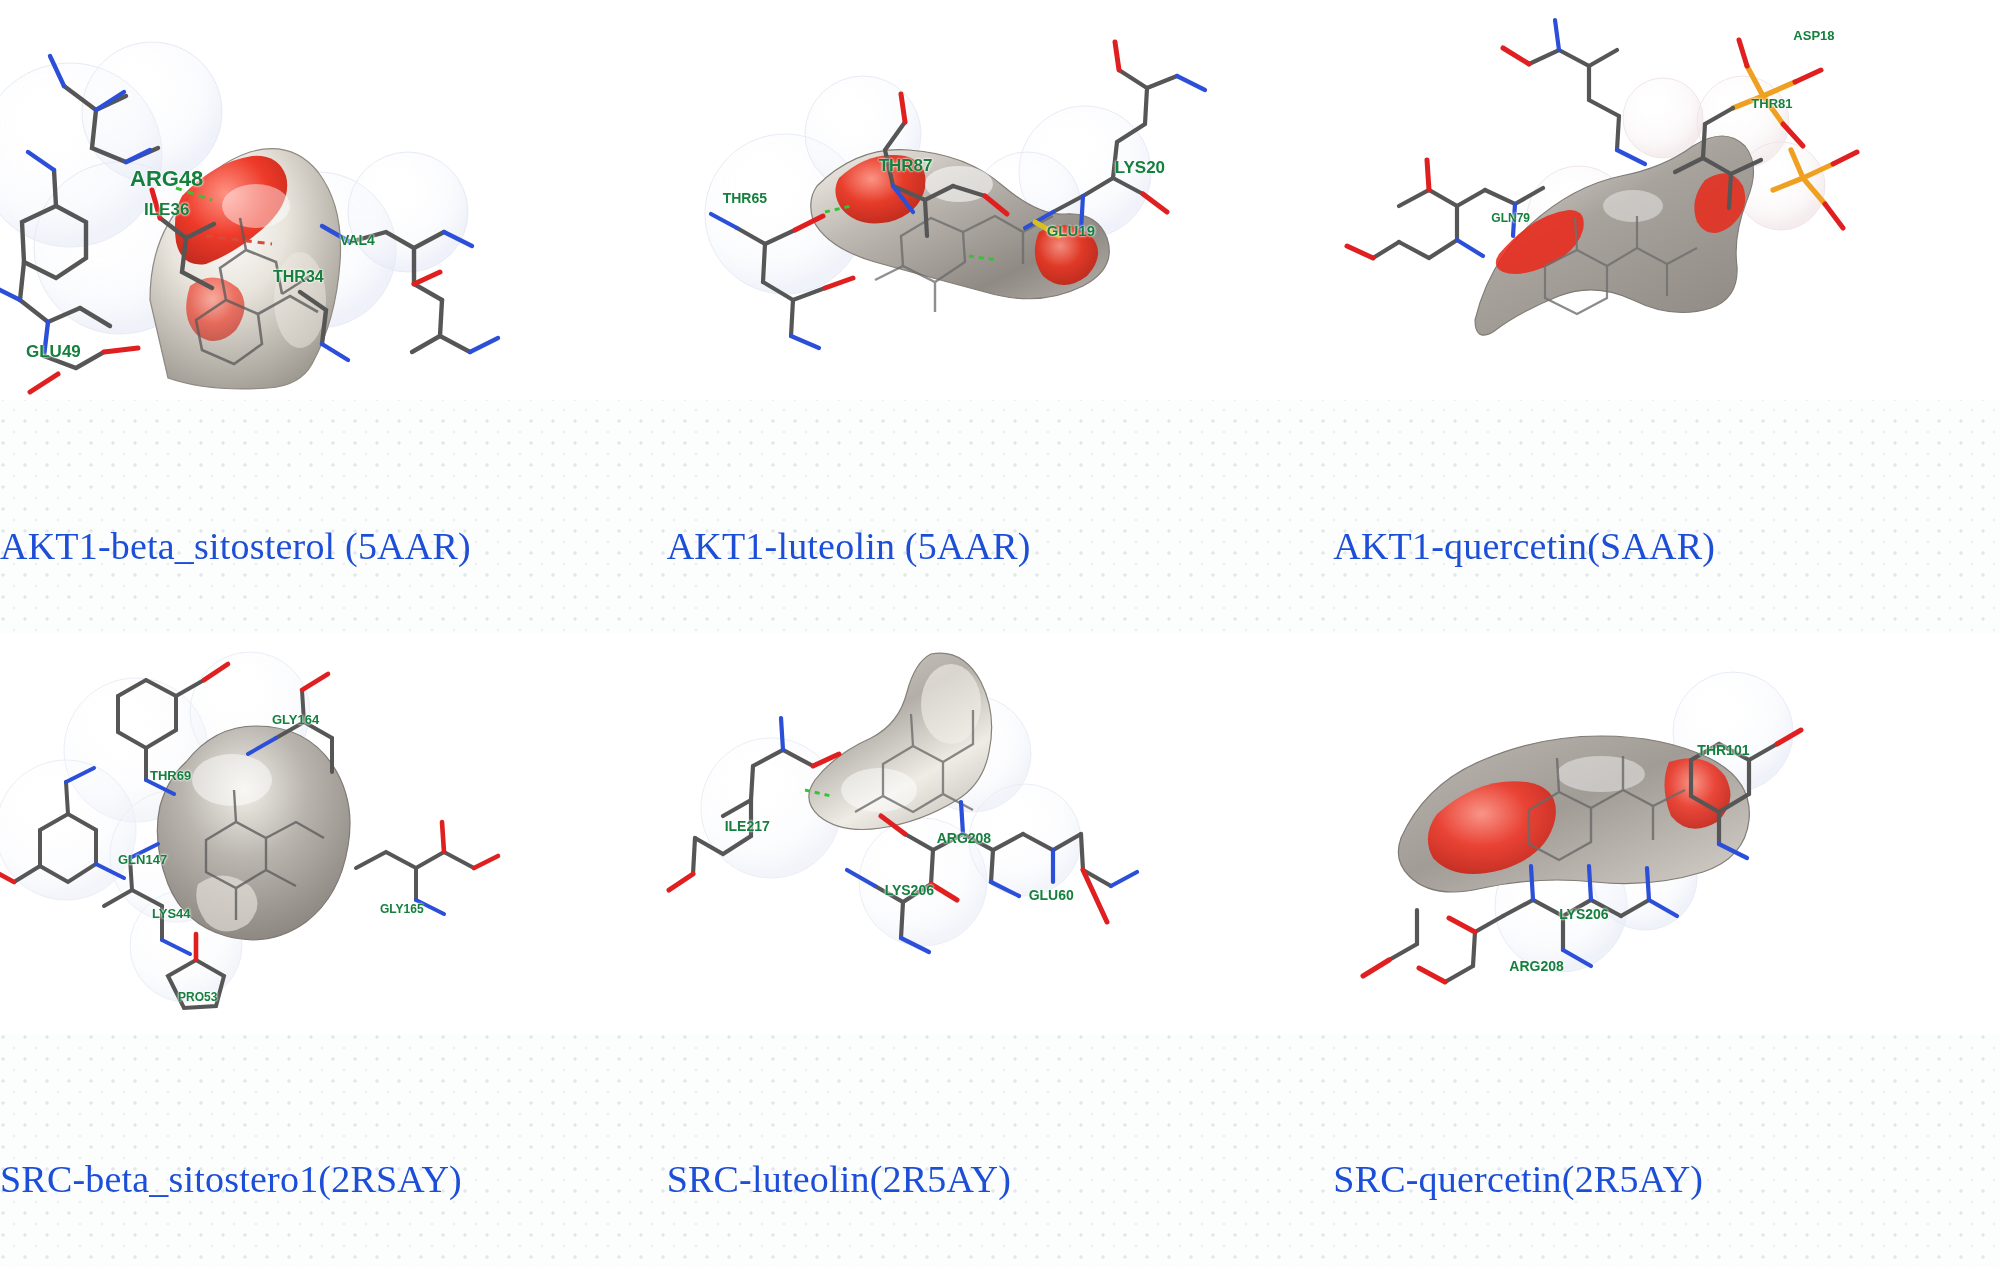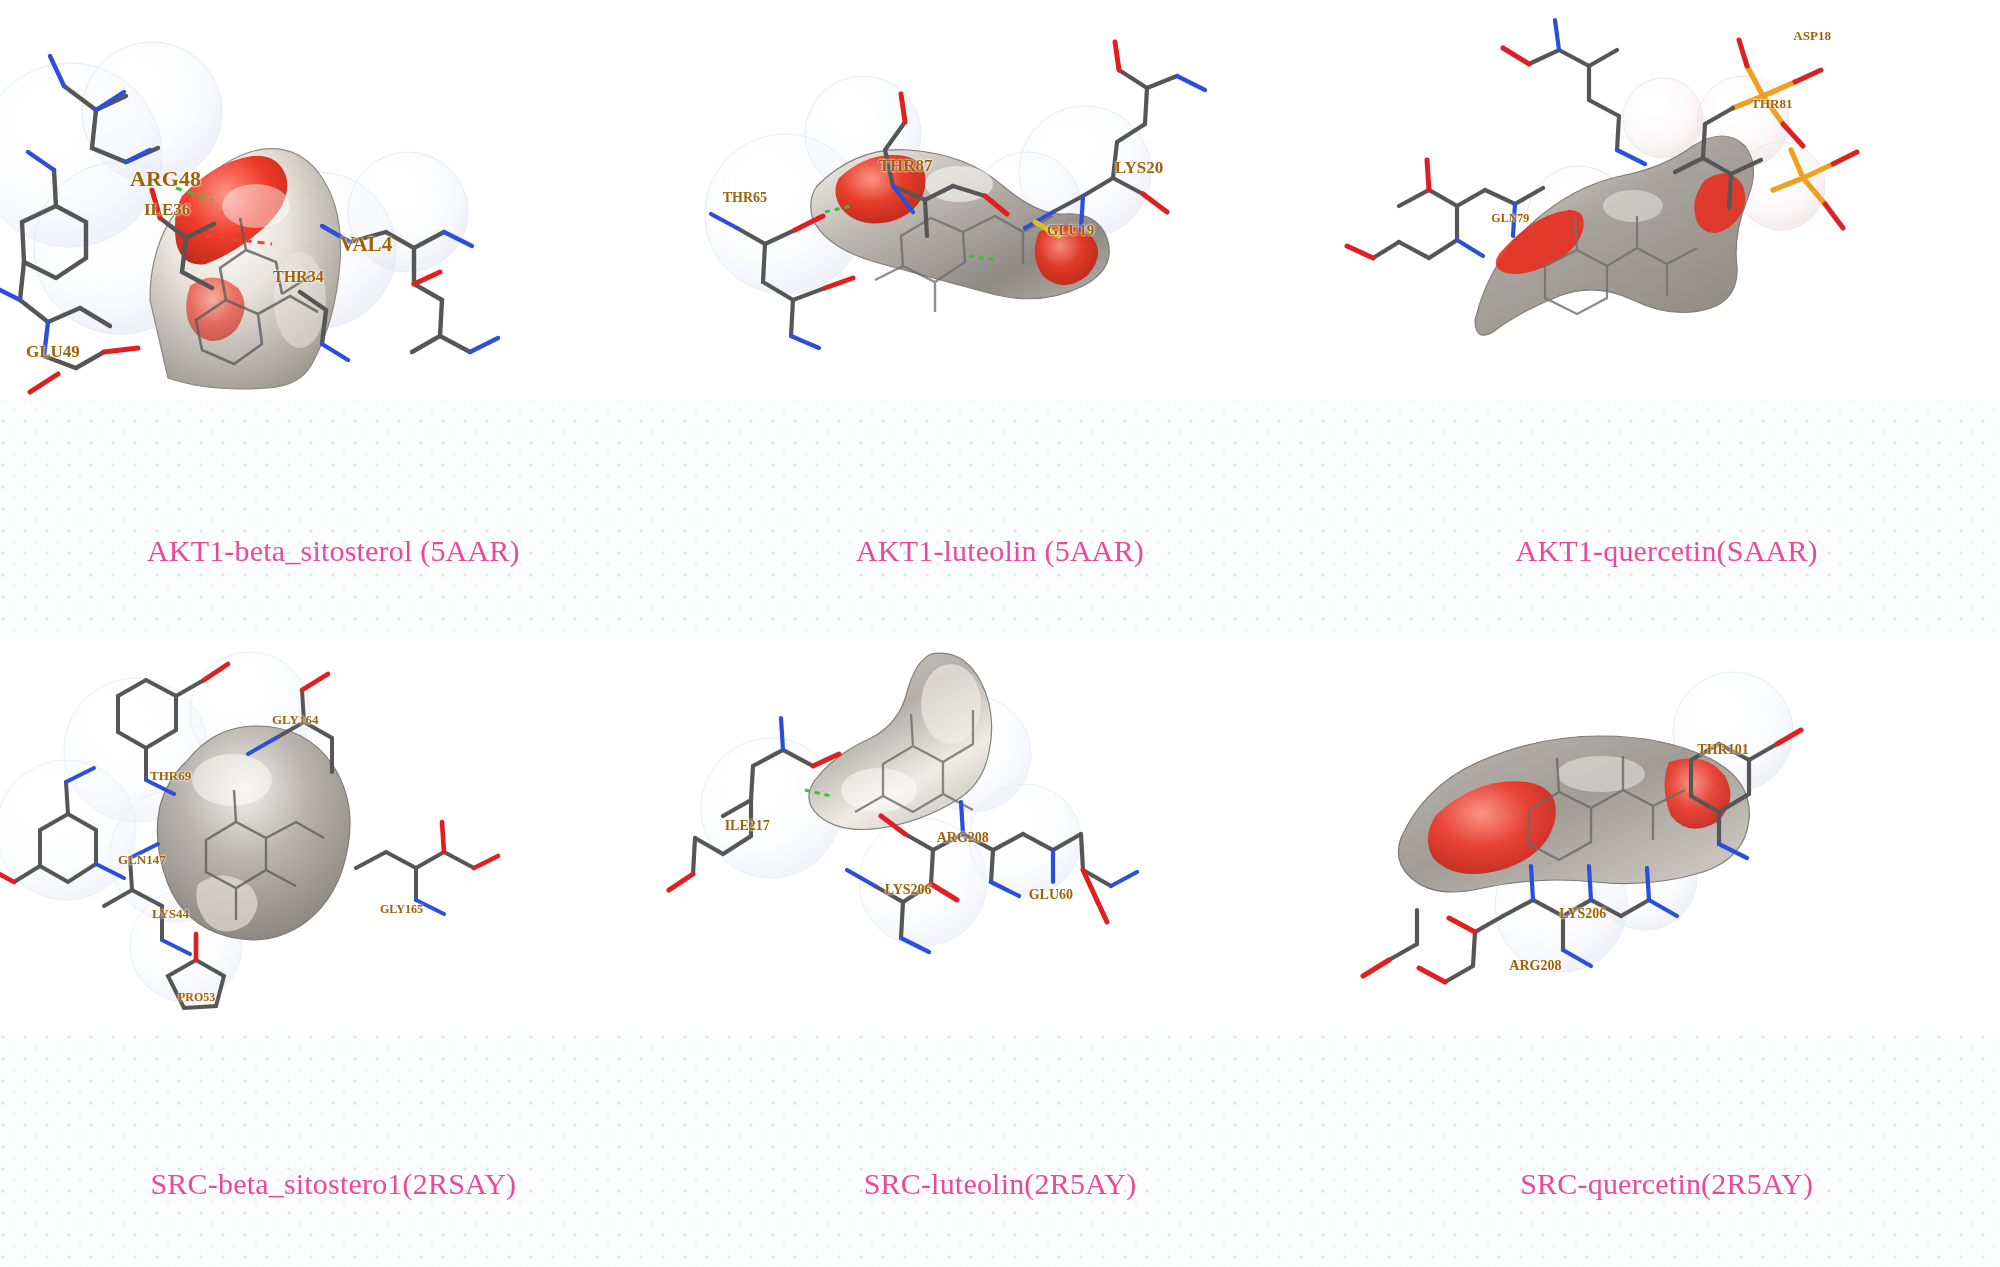--- a/index.html
+++ b/index.html
@@ -31,35 +31,34 @@
   .render{
     position:absolute;
     left:0;right:0;top:0;
     height:400px;
     background:#ffffff;
   }
   .caption{
     position:absolute;
     left:0;right:0;
     bottom:66px;
-    text-align:center;
-    font-size:30px;
-    color:#ec4899;
+    font-size:38px;
+    color:#1d4ed8;
     letter-spacing:0.2px;
     font-family:"Liberation Serif", serif;
   }
 
   
   .mol{position:absolute;inset:0;}
   .mol svg{position:absolute;left:0;top:0;overflow:visible;}
   .lbl{
     position:absolute;
-    font-family:Liberation Serif, serif;
+    font-family:Liberation Sans, sans-serif;
     font-weight:bold;
-    color:#a16207;
+    color:#15803d;
     white-space:nowrap;
     text-shadow:0 0 2px #ffffff,0 0 3px #ffffff;
   }
 </style>
 </head>
 <body>
 
 <div id="texture"></div>
 
 <div id="figure">
@@ -183,21 +182,21 @@
                 <path d="M300 292 L326 310 L322 344"></path>
               </g>
             <g stroke="#2b4fd8">
                 <path d="M322 344 L348 360"></path>
               </g>
           </g>
         </svg>
 
         <div class="lbl" style="left:130px;top:166px;font-size:22px;">ARG48</div>
         <div class="lbl" style="left:144px;top:200px;font-size:17px;">ILE36</div>
-        <div class="lbl" style="left:340px;top:232px;font-size:21px;">VAL4</div>
+        <div class="lbl" style="left:340px;top:232px;font-size:14px;">VAL4</div>
         <div class="lbl" style="left:273px;top:268px;font-size:16px;">THR34</div>
         <div class="lbl" style="left:18px;top:342px;font-size:17px;margin-left:8px;">GLU49</div>
       </div>
     </div>
     <div class="caption">AKT1-beta_sitosterol (5AAR)</div>
   </div>
 
   <div class="cell">
     <div class="render">
       <div class="mol">

